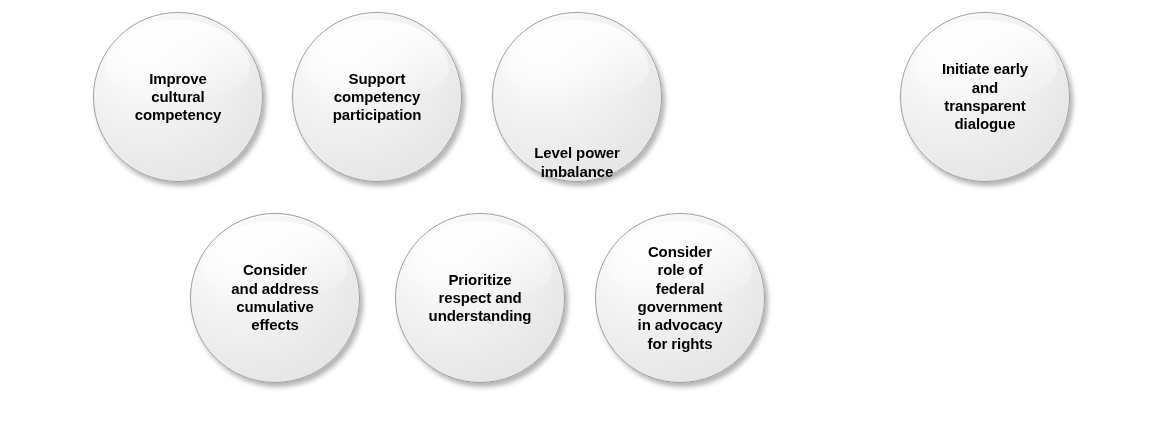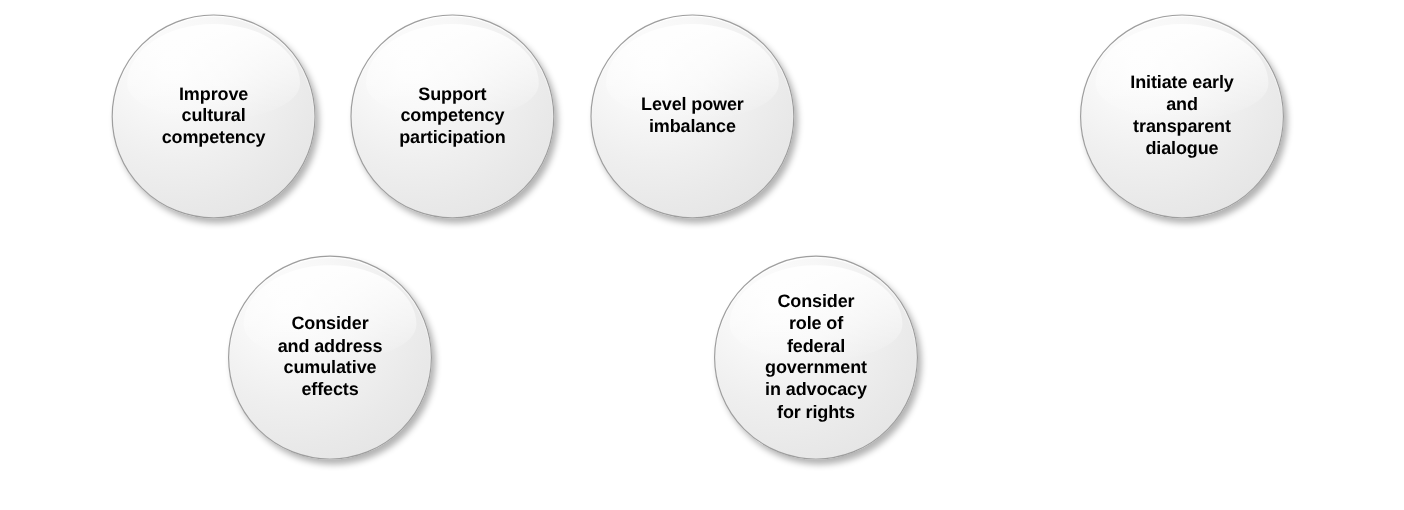--- a/index.html
+++ b/index.html
@@ -80,40 +80,45 @@
 cultural
 competency</span>
   </div>
 
   <div class="circle-node" style="left:292px; top:12px;">
     <span class="circle-label">Support
 competency
 participation</span>
   </div>
 
-  <div class="circle-node" style="left:492px; top:12px;">
+  <div class="circle-node" style="left:492px; top:12px;align-items:flex-end;">
     <span class="circle-label">Level power
 imbalance</span>
   </div>
 
 
   <div class="circle-node" style="left:900px; top:12px;">
     <span class="circle-label">Initiate early
 and
 transparent
 dialogue</span>
   </div>
 
   <div class="circle-node" style="left:190px; top:213px;">
     <span class="circle-label">Consider
 and address
 cumulative
 effects</span>
   </div>
 
+  <div class="circle-node" style="left:395px; top:213px;">
+    <span class="circle-label">Prioritize
+respect and
+understanding</span>
+  </div>
 
   <div class="circle-node" style="left:595px; top:213px;">
     <span class="circle-label">Consider
 role of
 federal
 government
 in advocacy
 for rights</span>
   </div>
 

